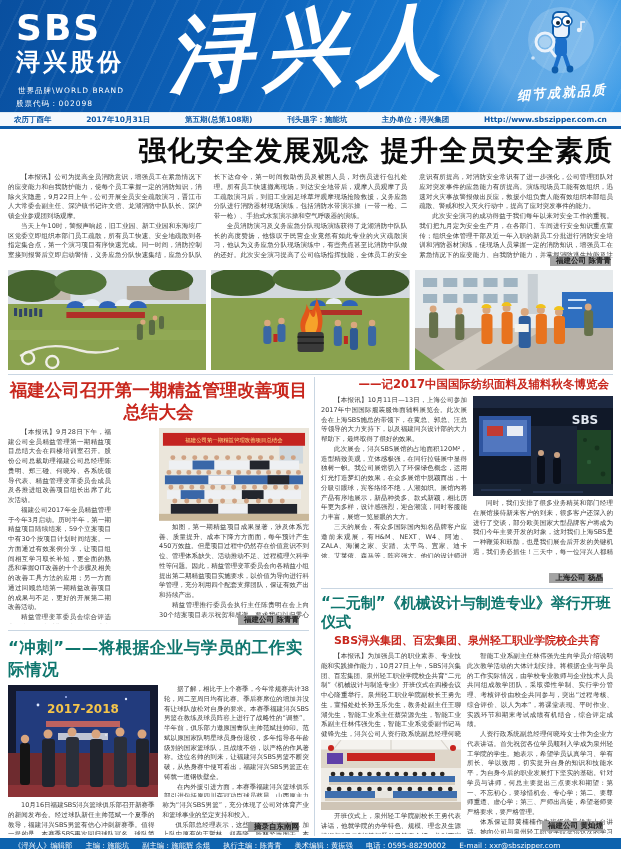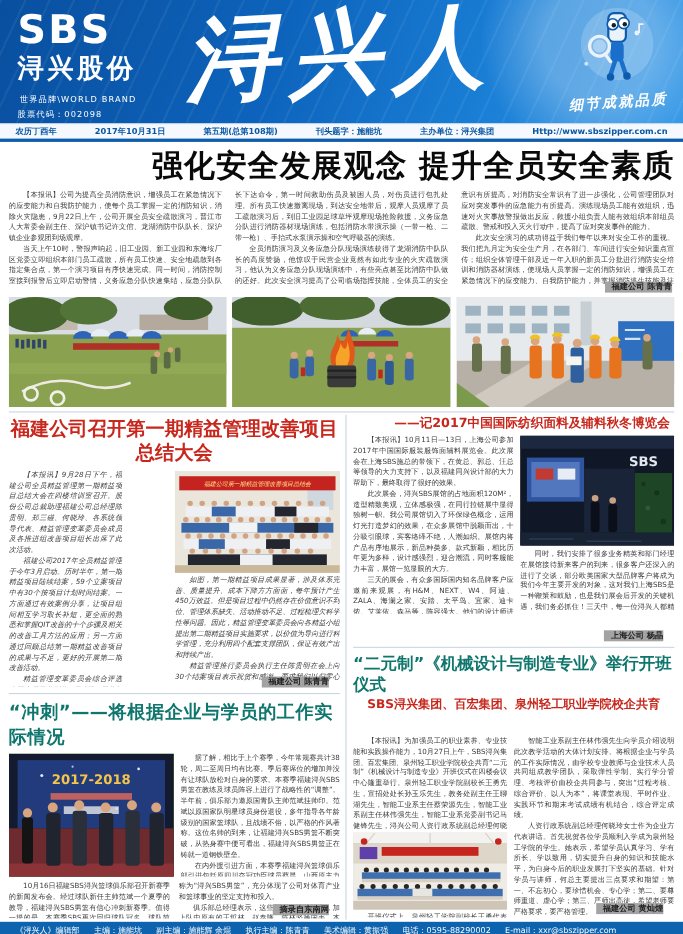--- a/index.html
+++ b/index.html
@@ -62,21 +62,21 @@
   .zone-left  { width:306px; padding-right:5px; }
   .zone-div   { width:1px; background:#c9d6e2; }
   .zone-right { flex:1; padding-left:6px; }
   .hr { border-top:1px solid #c9d6e2; margin:2px 0; }
   .art { position:relative; overflow:hidden; }
   .t-red  { color:#c8271d; font-weight:900; text-align:center; }
   .t-blk  { color:#0f766e; font-weight:900; text-align:left; }
   
   .art-lean { height:251px; }
   .lean-title { font-size:17.5px; line-height:1.25; margin:3px 0 4px; }
-  .lean-body { display:flex; gap:16px; height:196px; overflow:hidden;font-style:italic; }
+  .lean-body { display:flex; gap:16px; height:196px; overflow:hidden; }
   .lean-ltxt { flex:1; overflow:hidden; }
   .lean-rcol { width:150px;margin-left:32px; }
   .lean-photo { width:150px; height:92px; background:#ddd; margin-bottom:3px; }
   .lean-rtxt { height:96px; overflow:hidden; }
   
   .art-bball { height:202px; }
   .bball-title { font-size:16.5px; margin:4px 0 4px; letter-spacing:.5px; }
   .bball-row { display:flex; gap:6px; height:112px; overflow:hidden; }
   .bball-photo { width:150px; height:112px; background:#4d7c0f; flex:none; }
   .bball-rtxt { flex:1; overflow:hidden; }
@@ -86,21 +86,21 @@
   .expo-title { font-size:21px; margin:2px 0 1px; letter-spacing:2px; }
   .expo-sub { font-size:11.5px; font-weight:bold; color:#c8271d; text-align:right; padding-right:4px; margin-bottom:4px; }
   .expo-body { display:flex; gap:6px; height:162px; overflow:hidden; }
   .expo-ltxt { flex:1; overflow:hidden; }
   .expo-rcol { width:140px; }
   .expo-photo { width:140px; height:100px; background:#222; margin-bottom:3px; }
   .expo-rtxt { height:56px; overflow:hidden; }
   
   .art-dual { height:243px; }
   .dual-title { font-size:15px; margin:3px 0 1px; }
-  .dual-sub { font-size:11px; font-weight:bold; color:#c8271d; text-align:center; margin-bottom:21px; }
+  .dual-sub { font-size:11px; font-weight:bold; color:#c8271d; text-align:center; margin-bottom:4px; }
   .dual-body { display:flex; gap:6px; height:196px; overflow:hidden; }
   .dual-lcol { width:140px; flex:none; }
   .dual-p1 { height:86px; overflow:hidden; }
   .dual-photo { width:140px; height:70px; background:#ddd; margin:2px 0; }
   .dual-cap { height:34px; overflow:hidden; }
   .dual-rtxt { flex:1; overflow:hidden; }
   
   .footer-wrap { padding:2px 0 0; }
   .footer {
     height:16px; background:#0e63ae; color:#fff; display:flex; align-items:center;

